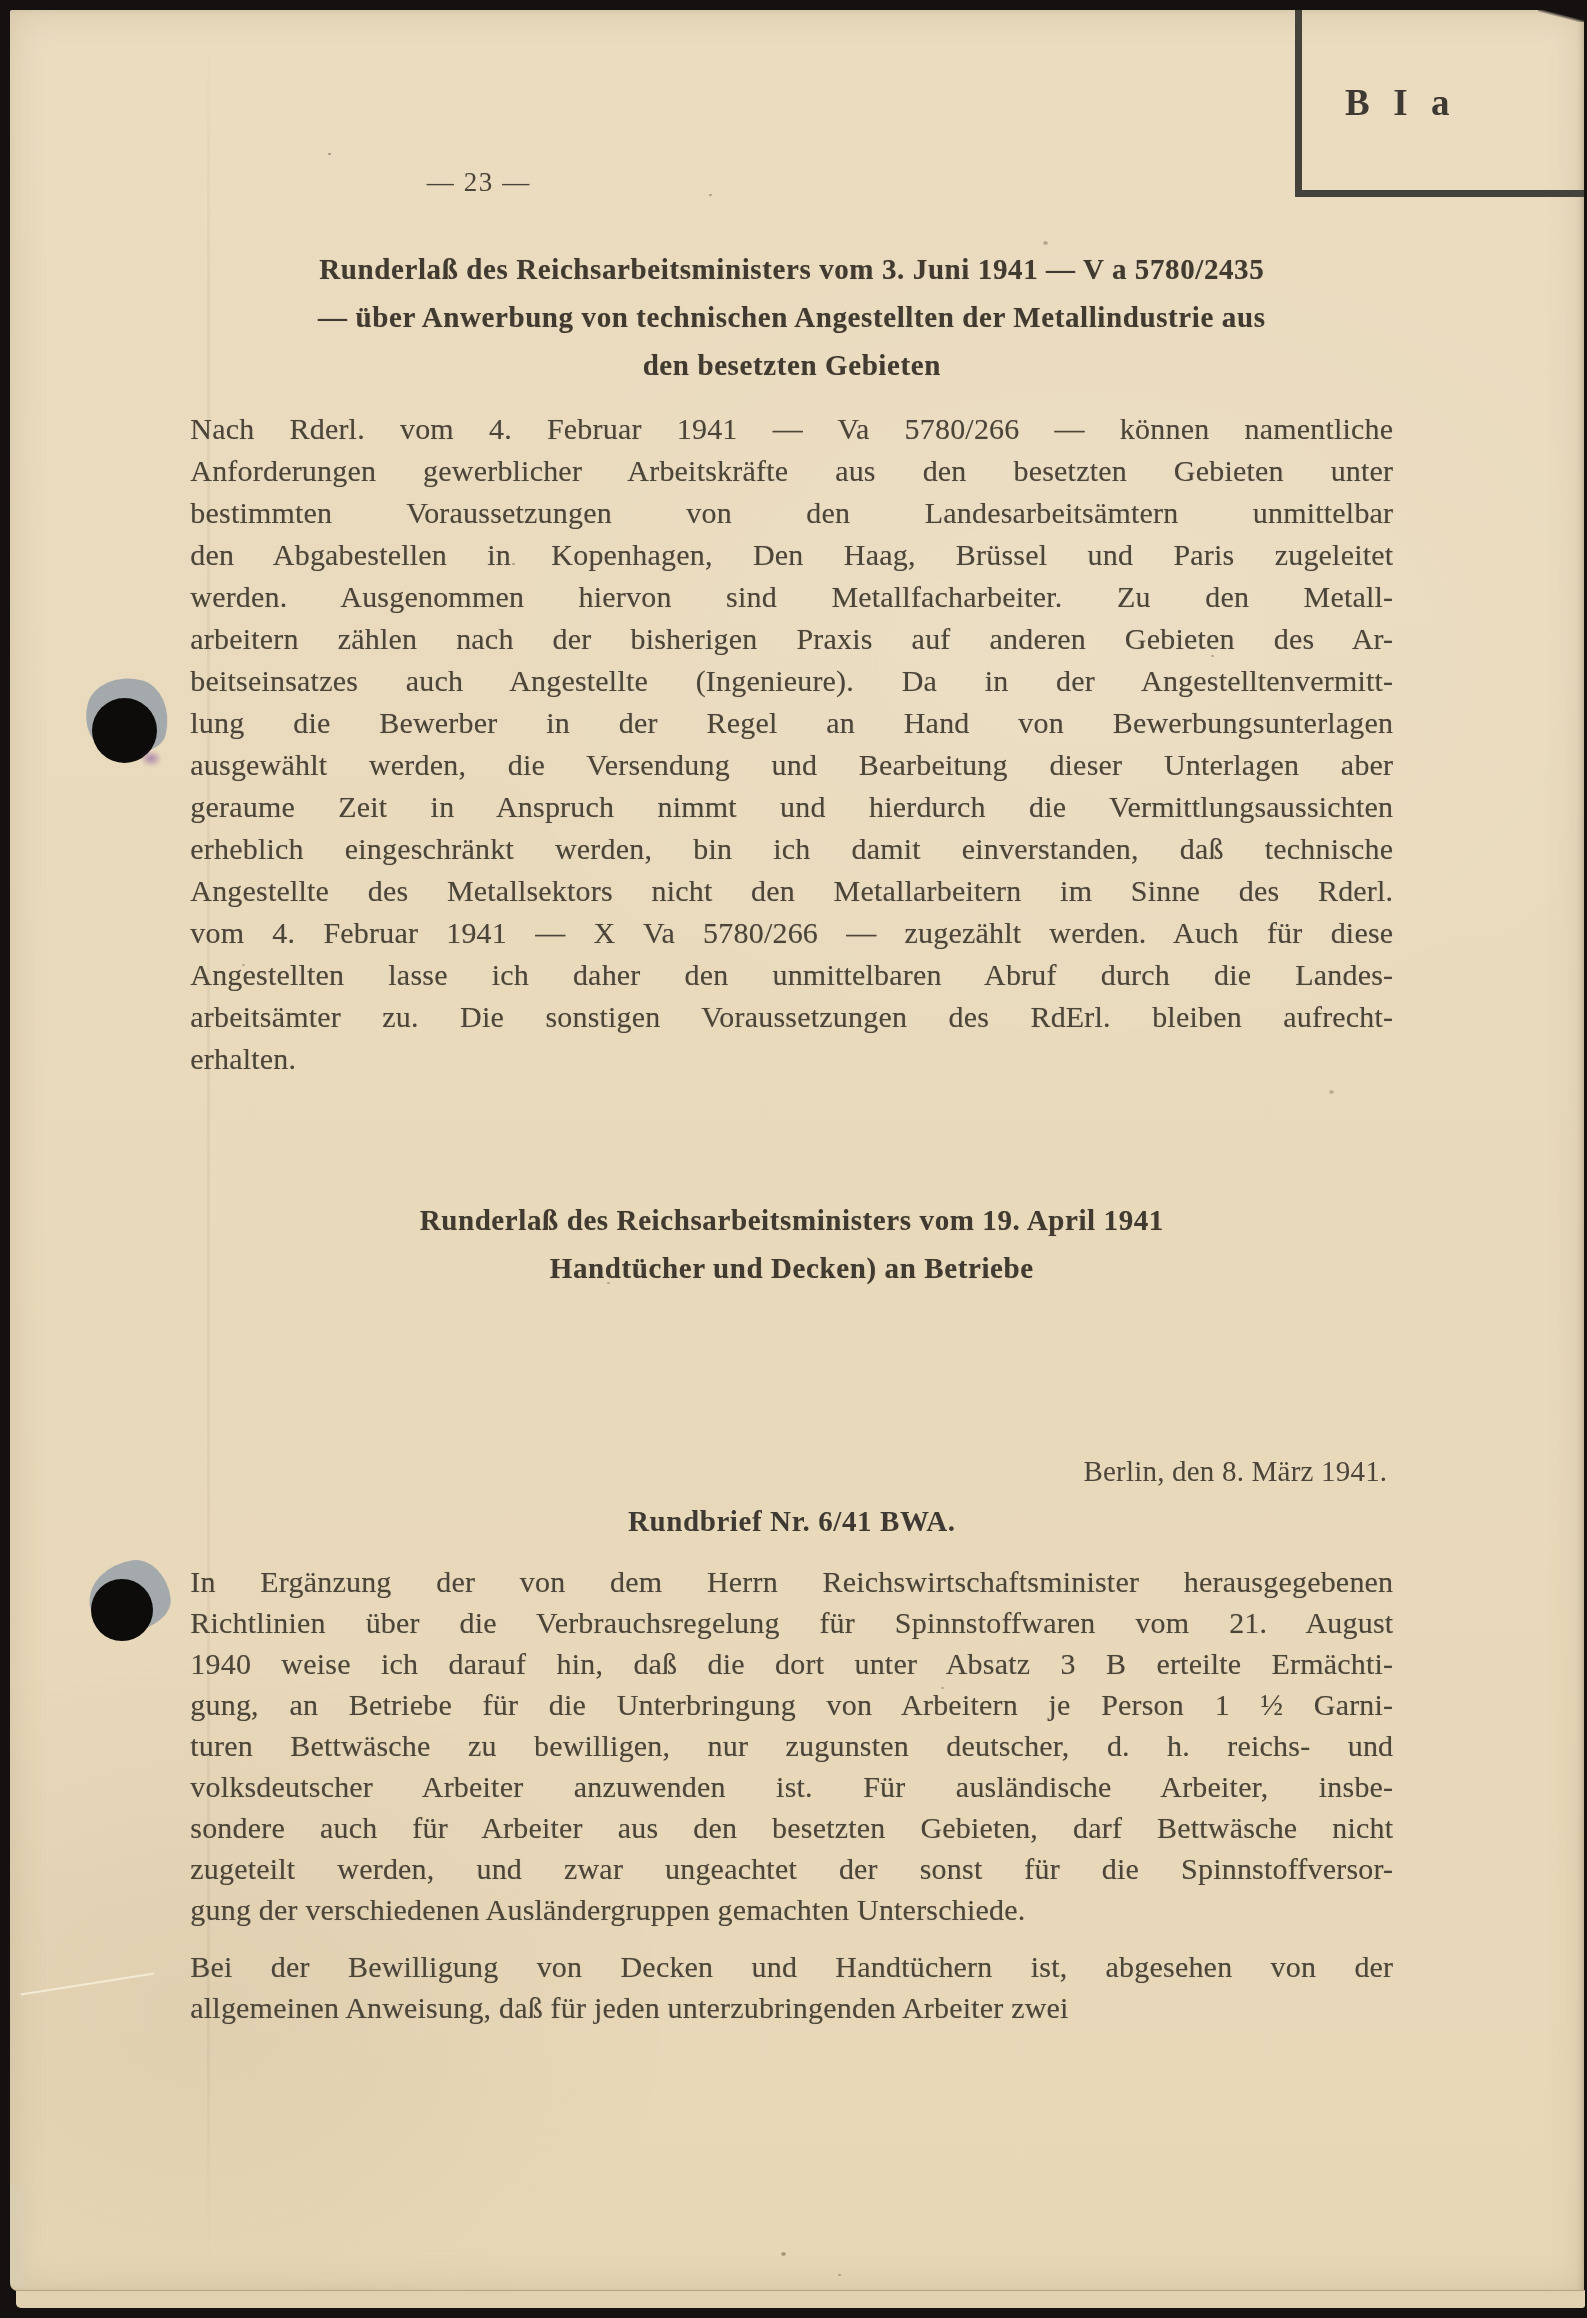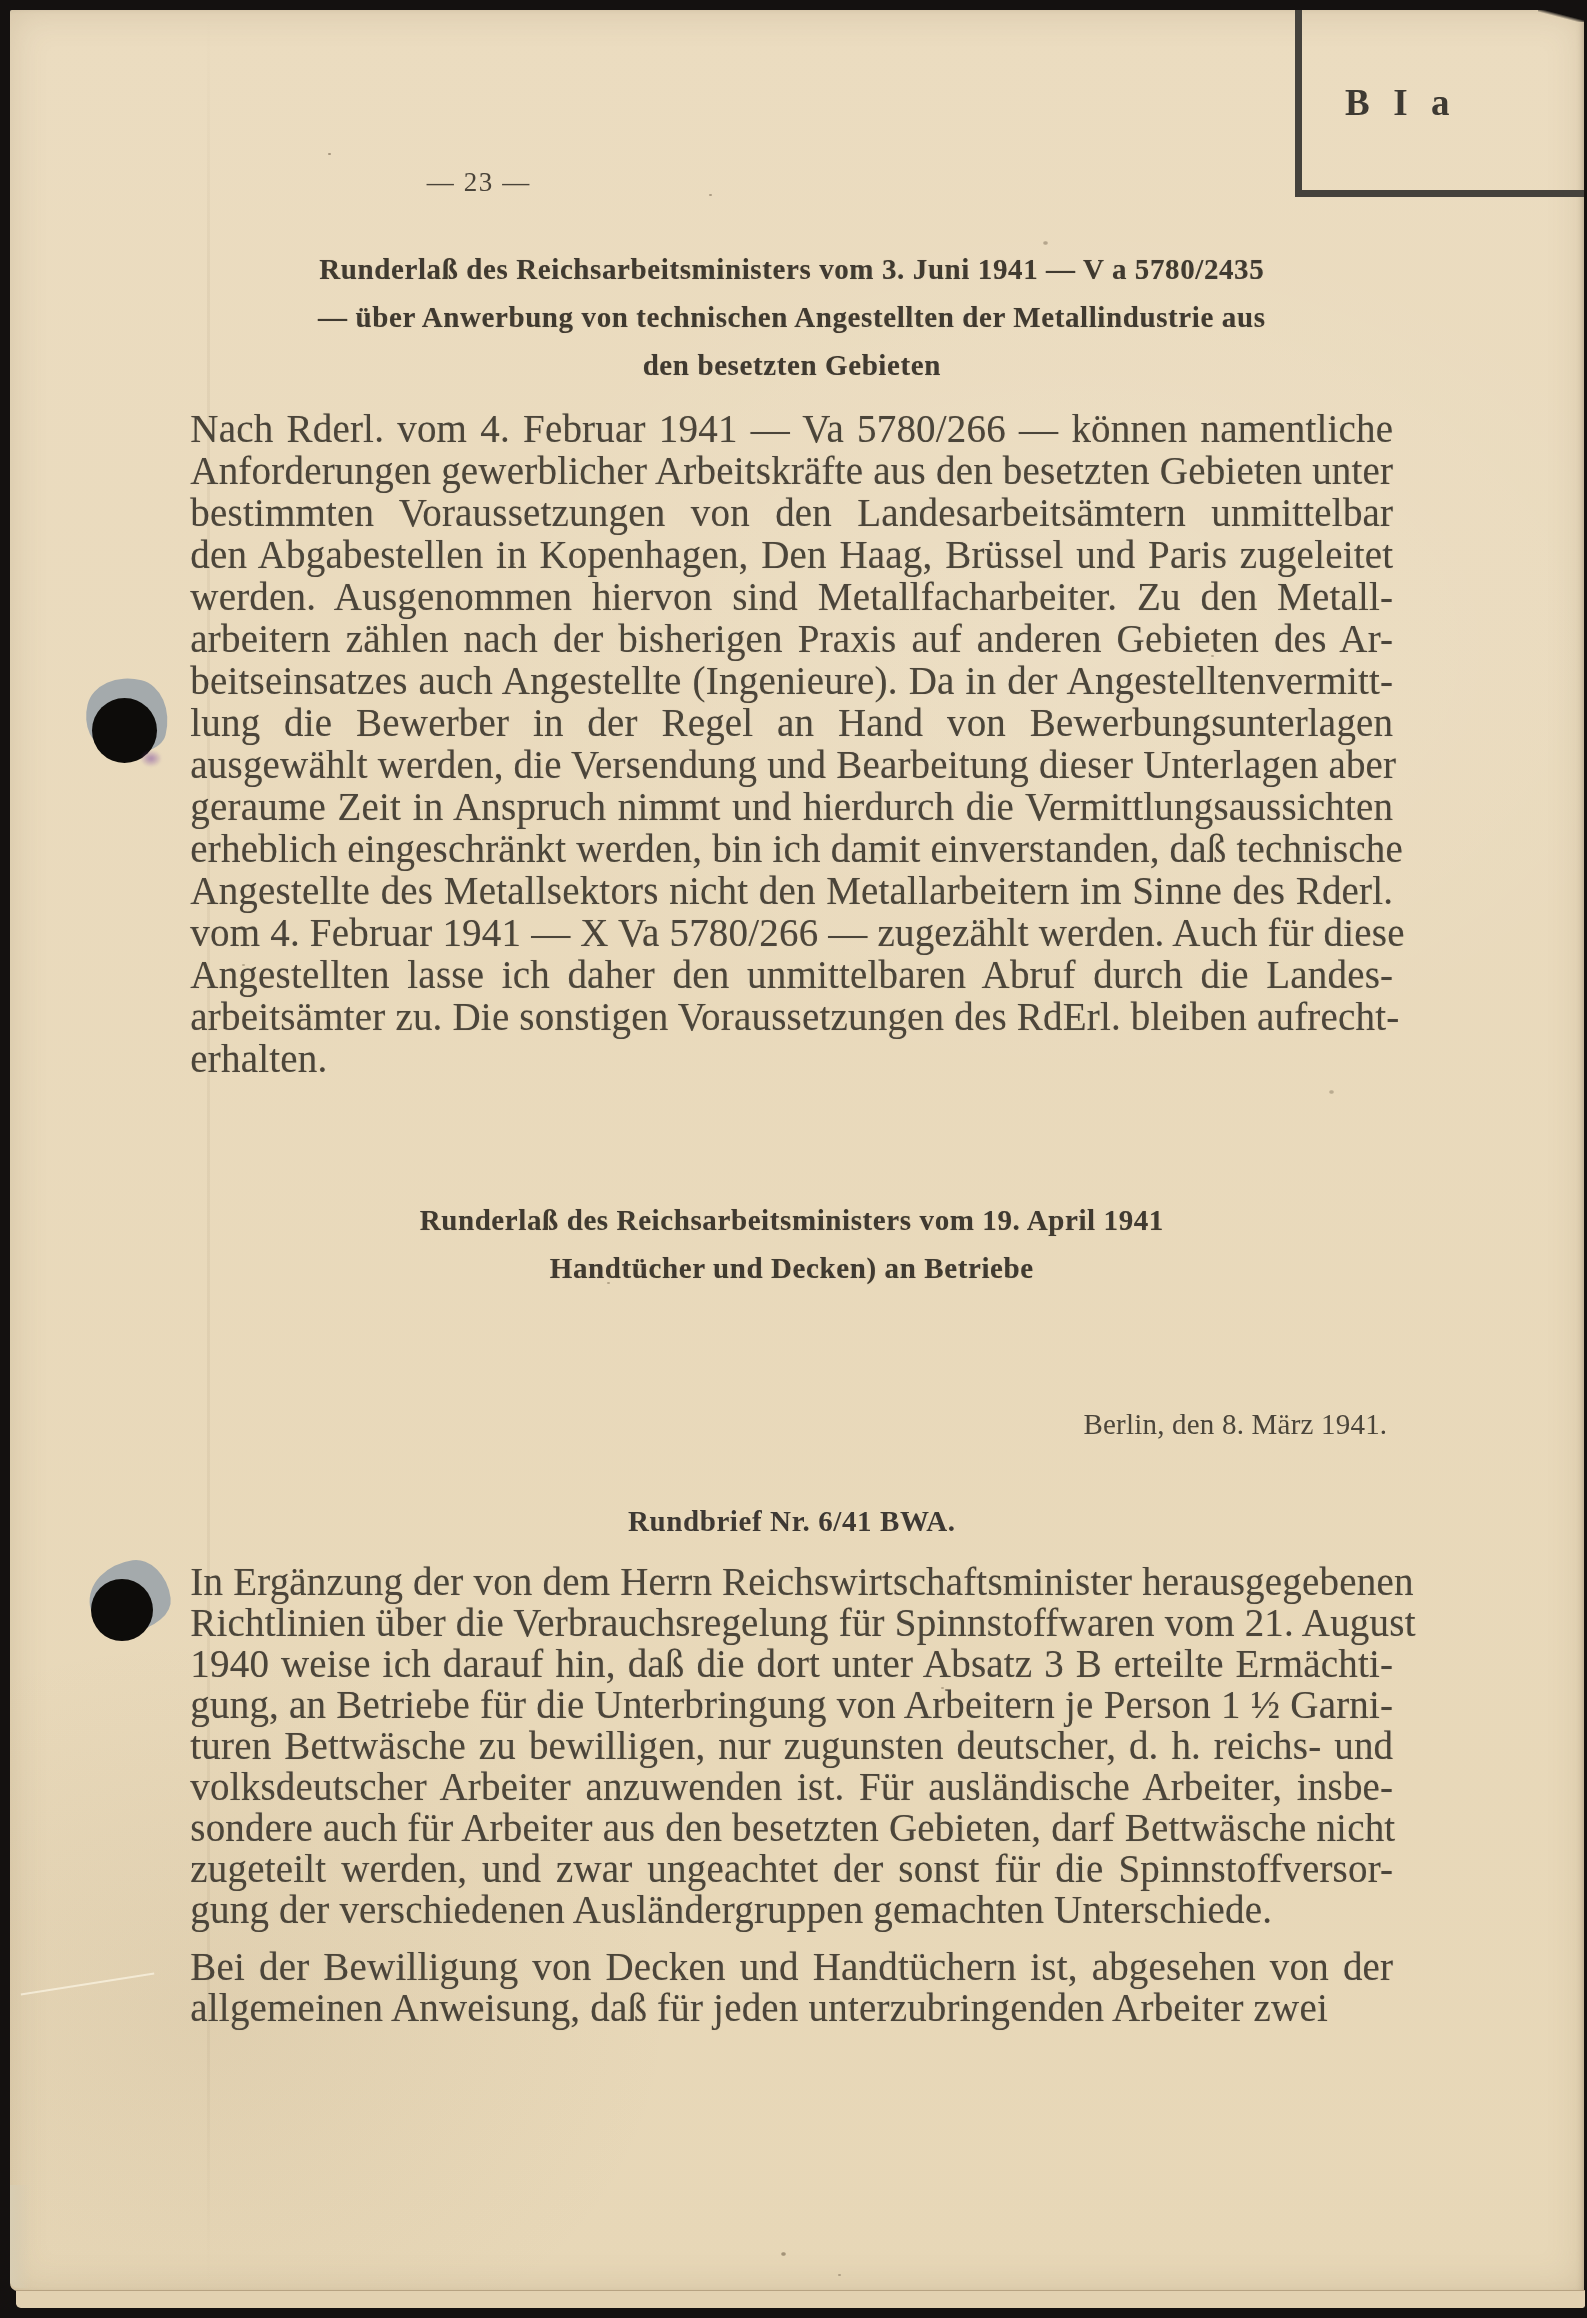--- a/index.html
+++ b/index.html
@@ -33,27 +33,27 @@
   
   .bia-vline{position:absolute;left:1285px;top:0;width:7.1px;height:187px;background:#45423c;}
   .bia-hline{position:absolute;left:1285px;top:180px;width:289px;height:7.1px;background:#45423c;}
   .bia-label{position:absolute;left:1292px;top:71px;width:175px;text-align:center;
     font-size:37px;font-weight:bold;letter-spacing:7.1px;color:#3e3a33;padding-left:11px;}
 
   .page-number{position:absolute;left:381px;top:157px;width:175px;text-align:center;
     font-size:27px;color:#4a443a;letter-spacing:1.6px;}
 
   .block{position:absolute;left:180px;width:1203px;color:#4b453a;}
-  .block .ln{font-size:39px;line-height:42px;text-align:justify;text-align-last:justify;
+  .block .ln{font-size:30px;line-height:42px;text-align:justify;text-align-last:justify;
     letter-spacing:0.2px;white-space:nowrap;text-shadow:0 0 0.8px rgba(70,60,45,.35);}
   .block.tight .ln{line-height:41px;}
   .block .ln.last{text-align-last:left;}
   .heading{font-weight:bold;color:#403a30;}
   .heading .ln{font-size:29px;line-height:48px;letter-spacing:0.6px;text-align-last:center;}
-  .date-line{position:absolute;left:180px;top:1398px;width:1197px;text-align:right;
+  .date-line{position:absolute;left:180px;top:1445px;width:1197px;text-align:right;
     font-size:29px;color:#4b453a;letter-spacing:0.2px;}
   .circ-title{position:absolute;left:180px;top:1495px;width:1203px;text-align:center;
     font-size:29px;font-weight:bold;color:#3e3933;letter-spacing:0.6px;}
 
   
   .hole-ring{position:absolute;background:#a4aaac;}
   .hole-ring.h1{left:76px;top:668px;width:83px;height:76px;transform:rotate(14deg);
     border-radius:56% 44% 62% 38% / 48% 62% 38% 52%;}
   .hole-ring.h2{left:79px;top:1551px;width:81px;height:71px;transform:rotate(-8deg);
     border-radius:60% 40% 55% 45% / 55% 60% 40% 45%;}

